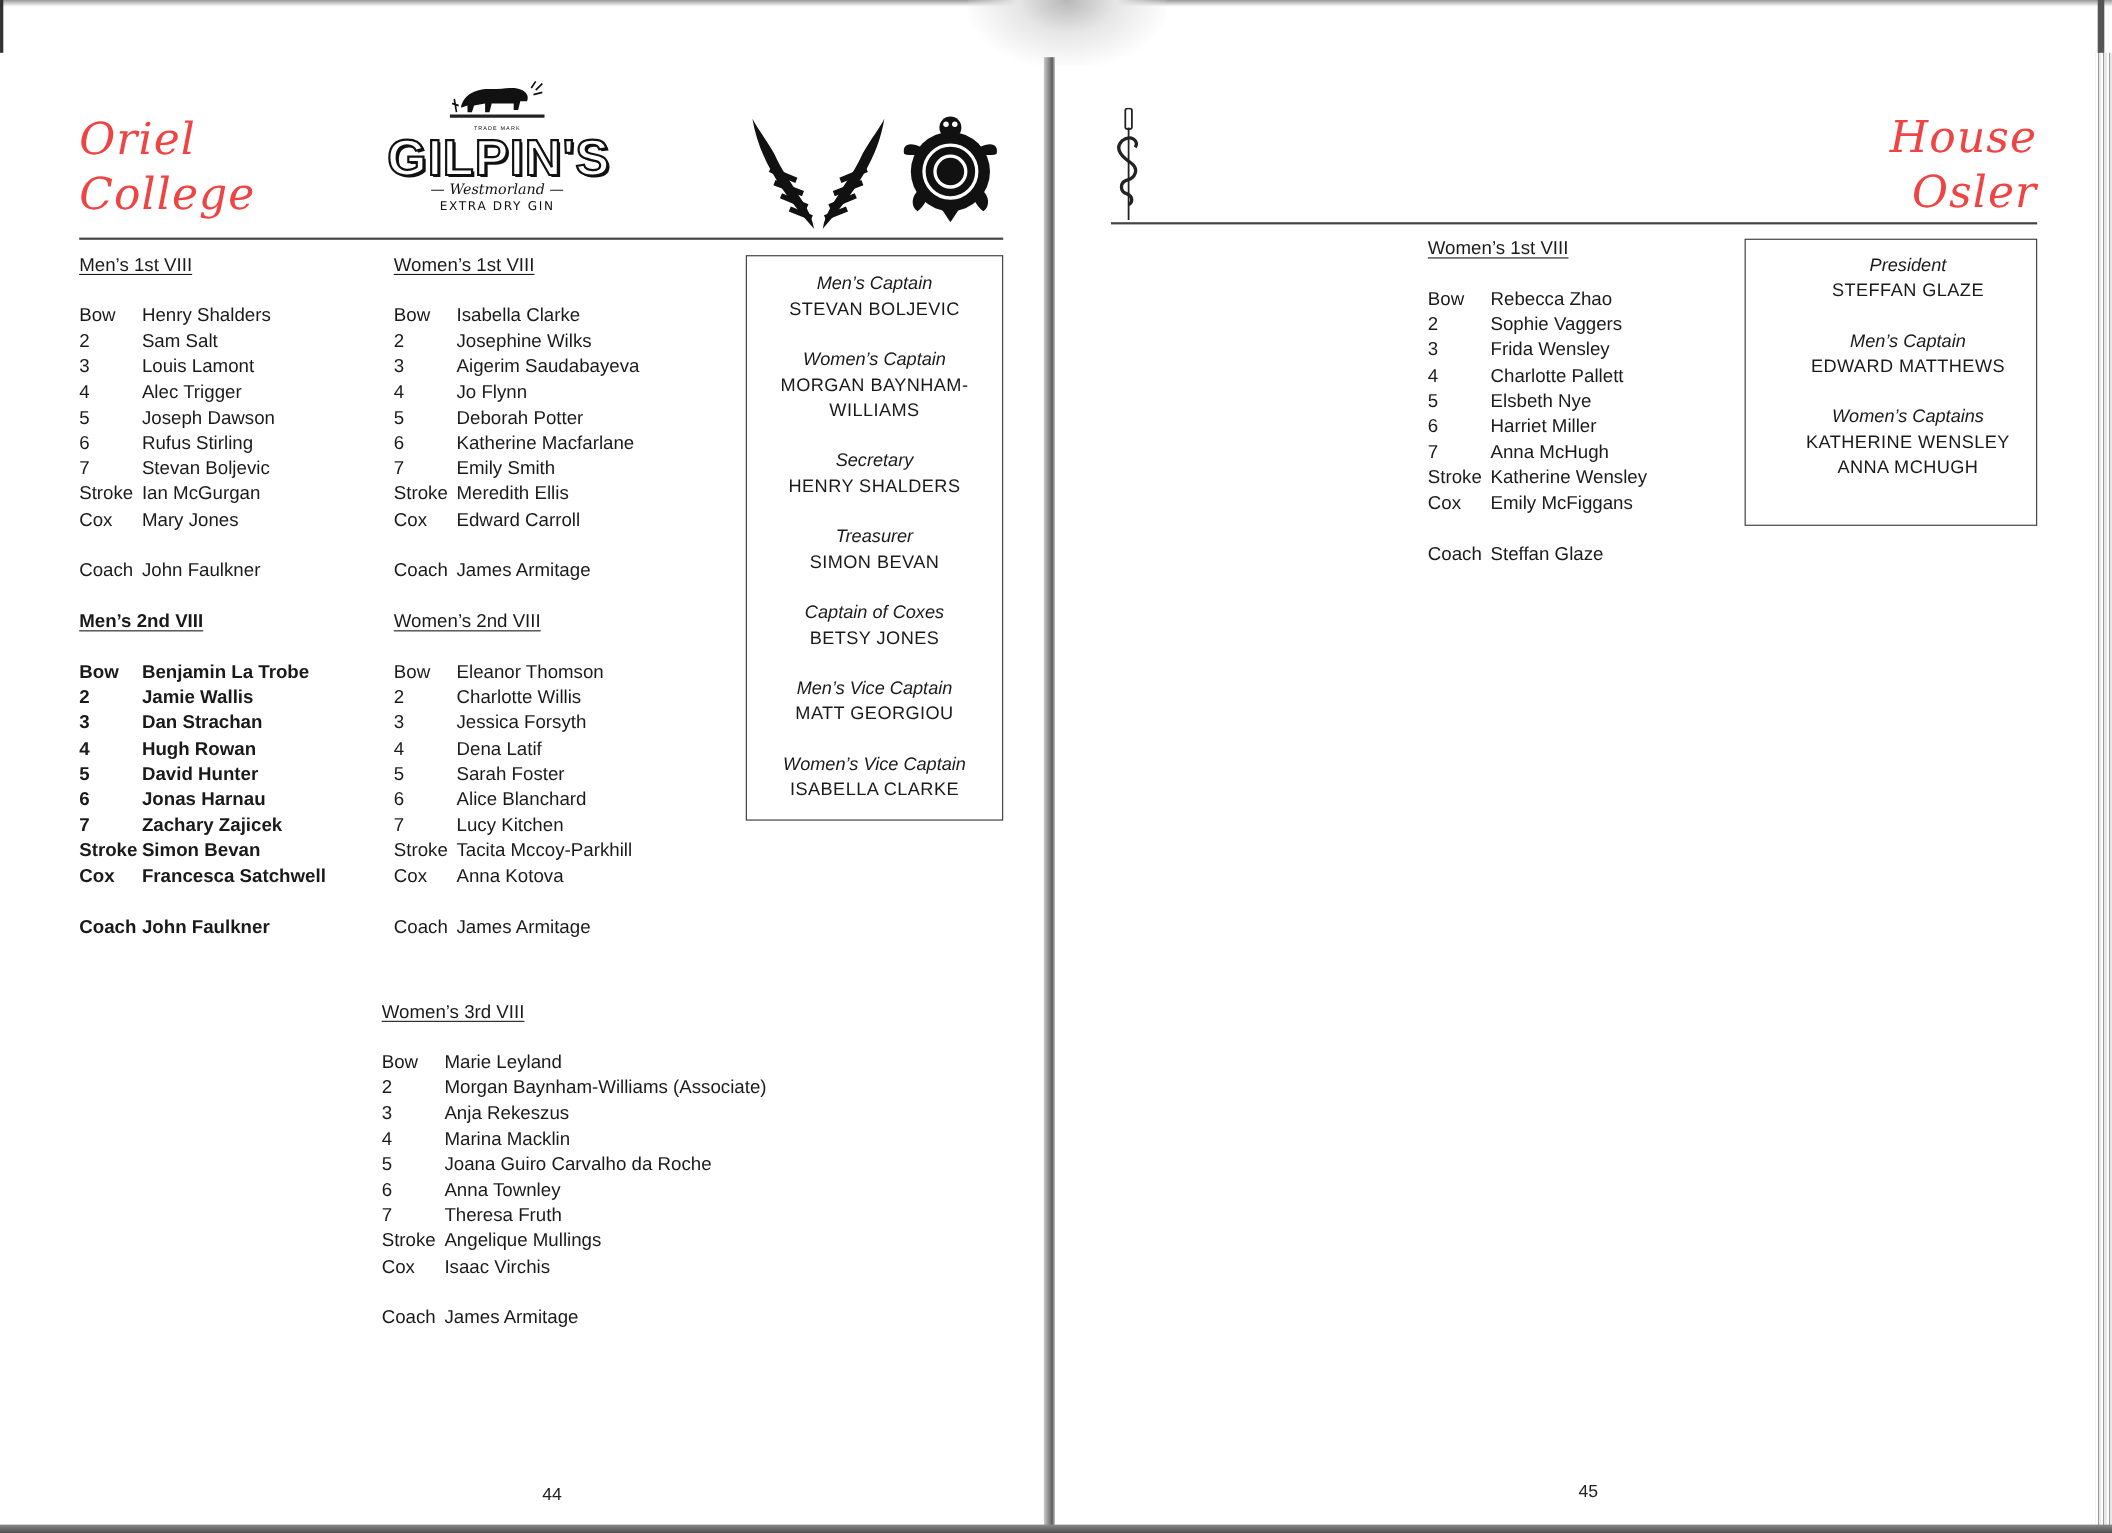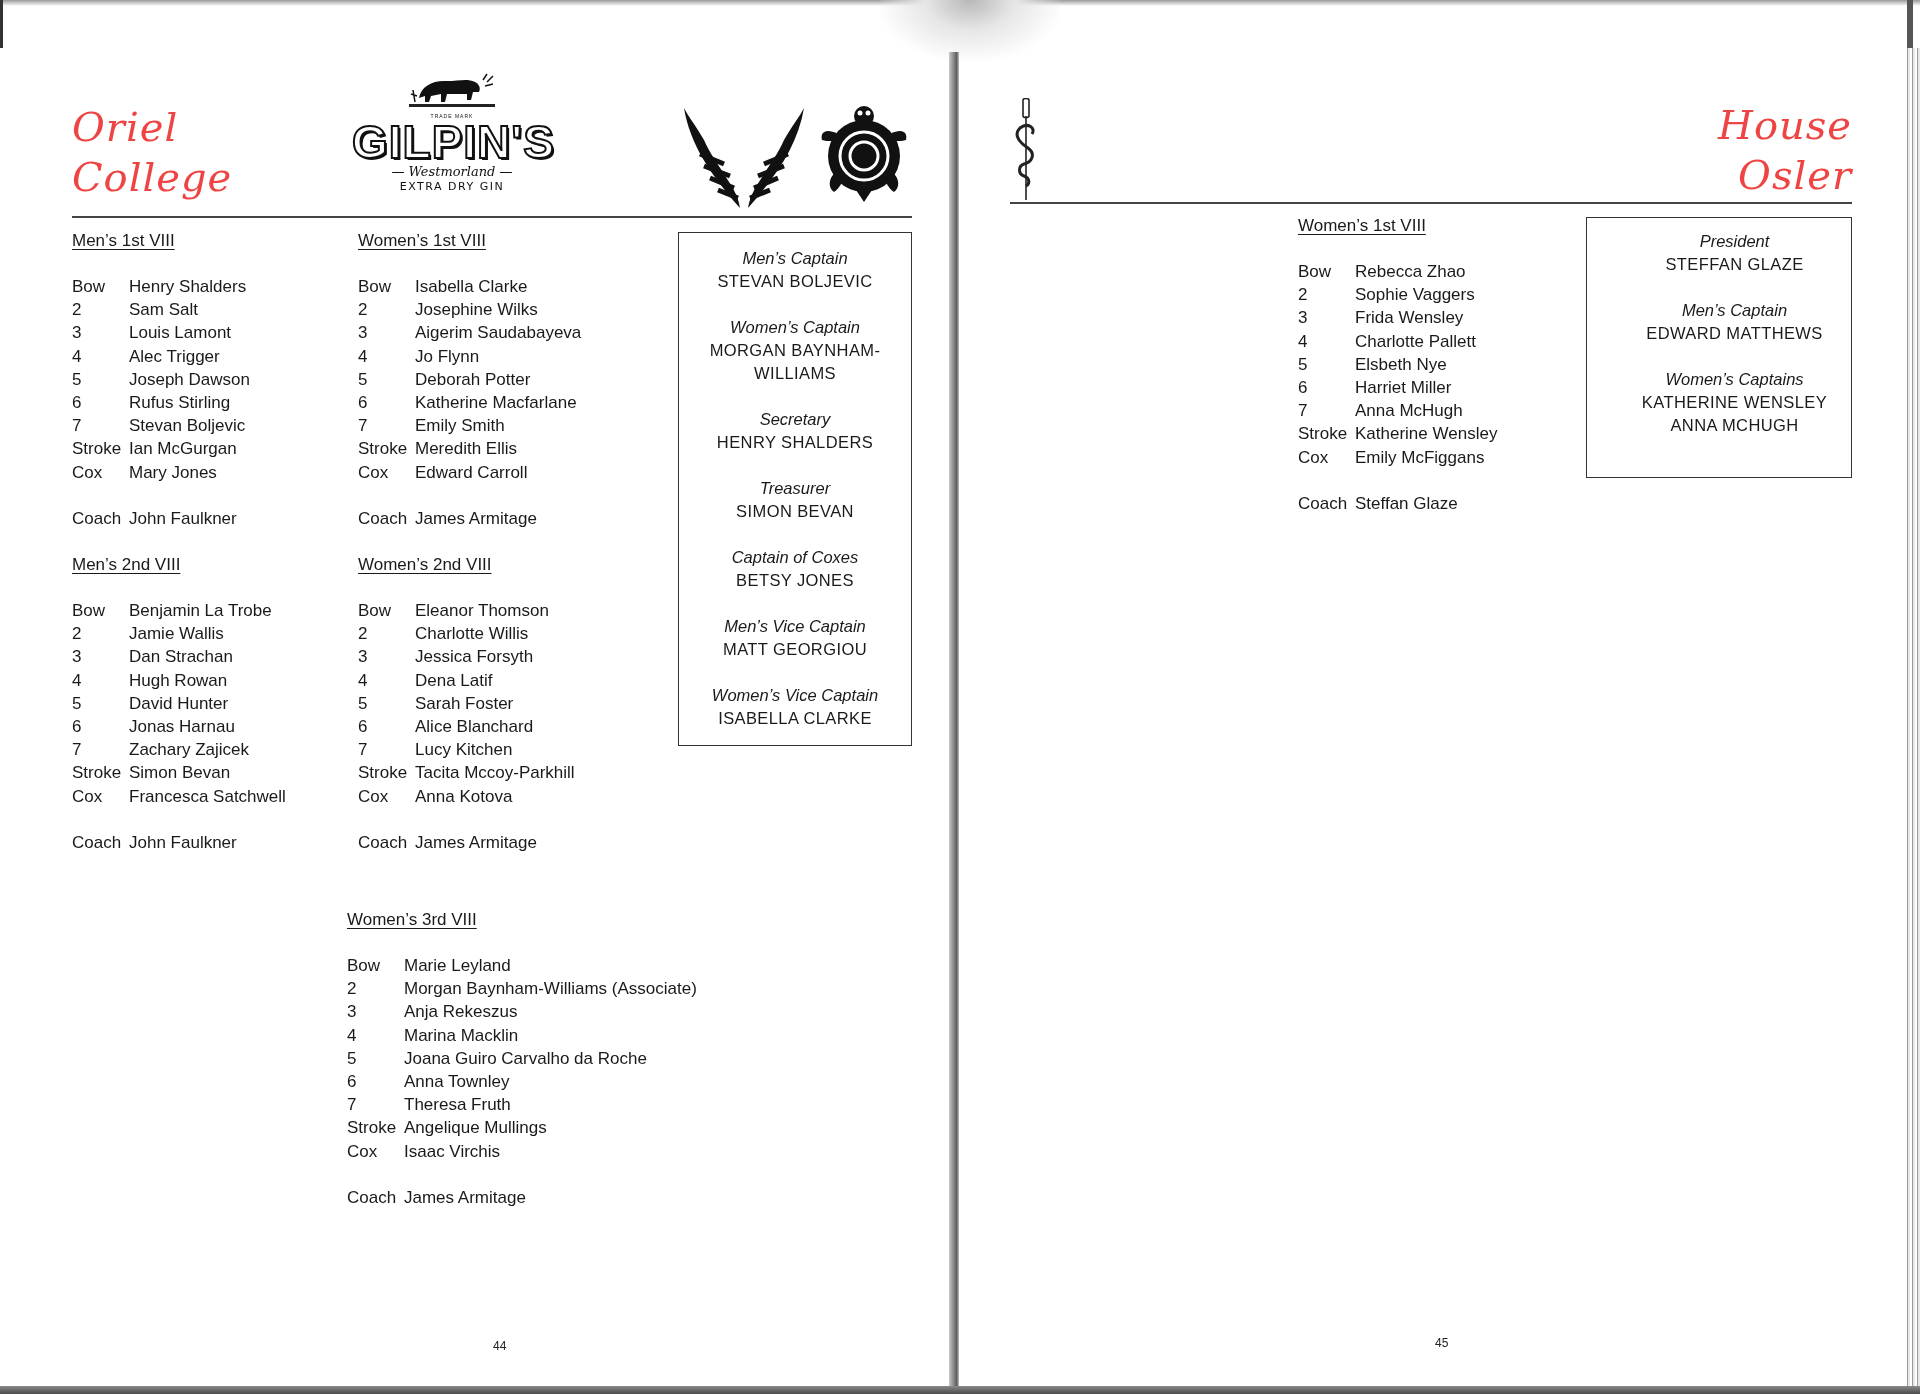--- a/index.html
+++ b/index.html
@@ -52,21 +52,21 @@
   .coach-row .seat { width: 57px; flex: none; }
 
   .officer-box {
     border: 1.5px solid #333; background: #fff; text-align: center;
     box-sizing: border-box;
   }
   .officer { margin-bottom: 23px; }
   .officer .role { font-style: italic; font-size: 16.5px; line-height: 23px; }
   .officer .person { font-size: 16.5px; line-height: 23px; letter-spacing: 0.4px; }
 
-  .page-num { font-size: 12px; color: #222; }
+  .page-num { font-size: 16px; color: #222; margin-top: 12px; }
 
   
   .gilpins { text-align: center; color: #111; }
   .gilpins .word {
     font-family: Liberation Sans, sans-serif; font-weight: bold; font-size: 46px;
     letter-spacing: 1px; color: #fff;
     -webkit-text-stroke: 2px #111;
     text-shadow: 2px 2px 0 #111;
     line-height: 44px;
   }
@@ -173,21 +173,21 @@
           <span class="seat">Cox</span>
           <span>Mary Jones</span>
         </div>
     </div>
     <div class="coach-row" style="margin-top:23px;">
         <span class="seat">Coach</span>
         <span>John Faulkner</span>
       </div>
   </div>
 
-  <div class="abs" style="left:72px; top:554px;">
+  <div class="abs" style="left:72px; top:554px;font-weight:bold;">
     <div class="section-heading">Men’s 2nd VIII</div>
     <div class="crew" style="margin-top:23px;">
       <div class="crew-row">
           <span class="seat">Bow</span>
           <span>Benjamin La Trobe</span>
         </div>
       <div class="crew-row">
           <span class="seat">2</span>
           <span>Jamie Wallis</span>
         </div>

